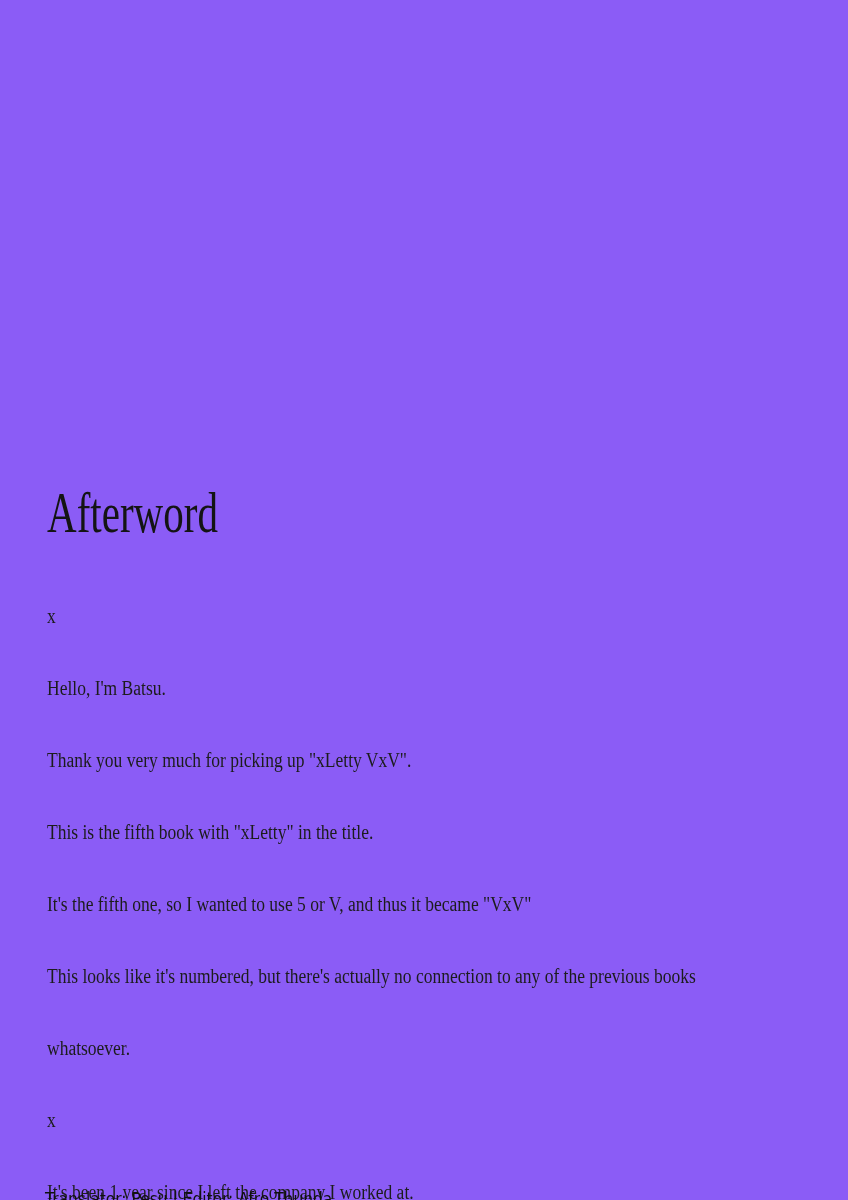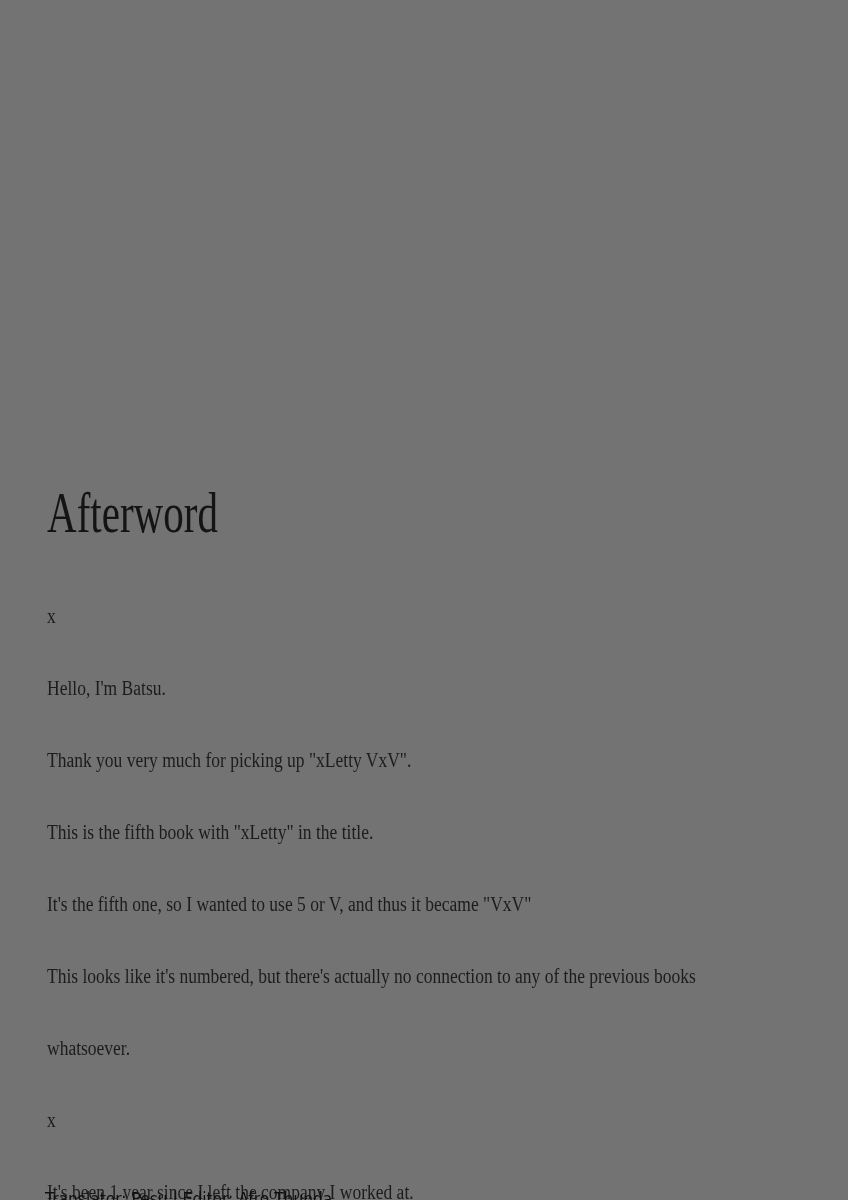--- a/index.html
+++ b/index.html
@@ -4,21 +4,21 @@
 <style>
   html, body {
     margin: 0;
     padding: 0;
     background: #ffffff;
   }
   .page {
     position: relative;
     width: 848px;
     height: 1200px;
-    background: #737373;
+    background: #8b5cf6;
     overflow: hidden;
     font-family: "Liberation Serif", serif;
   }
   .title {
     position: absolute;
     left: 47px;
     top: 484px;
     margin: 0;
     font-family: "Liberation Serif", serif;
     font-weight: 400;

